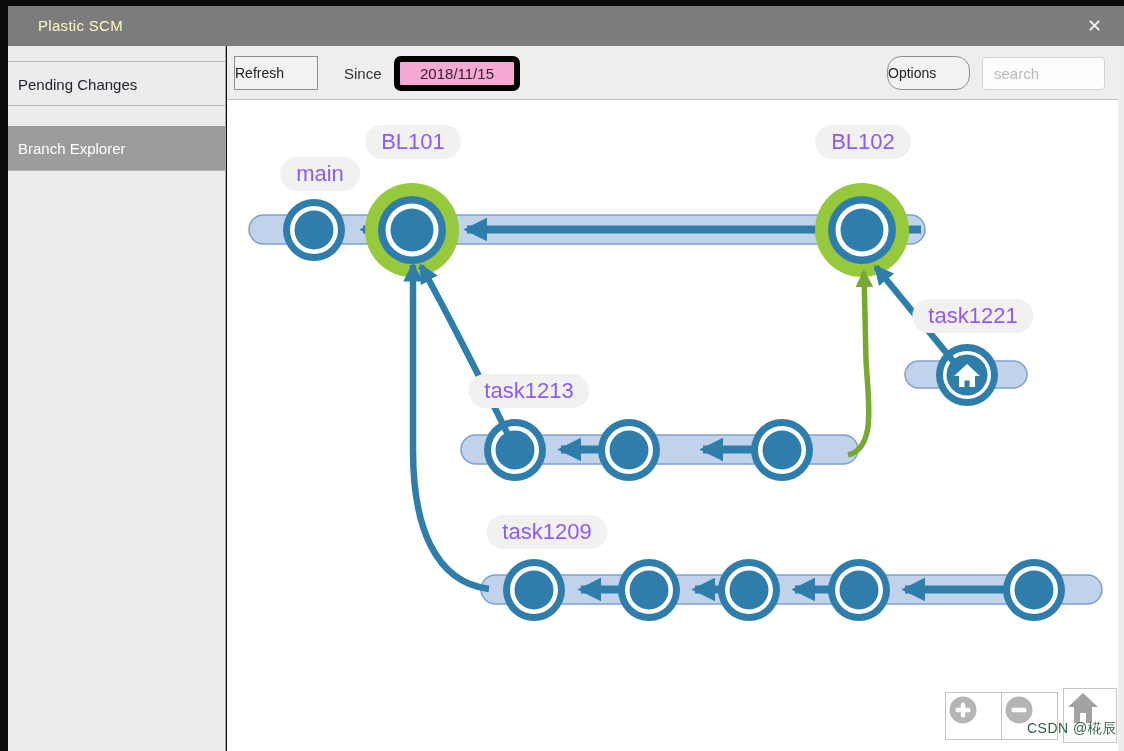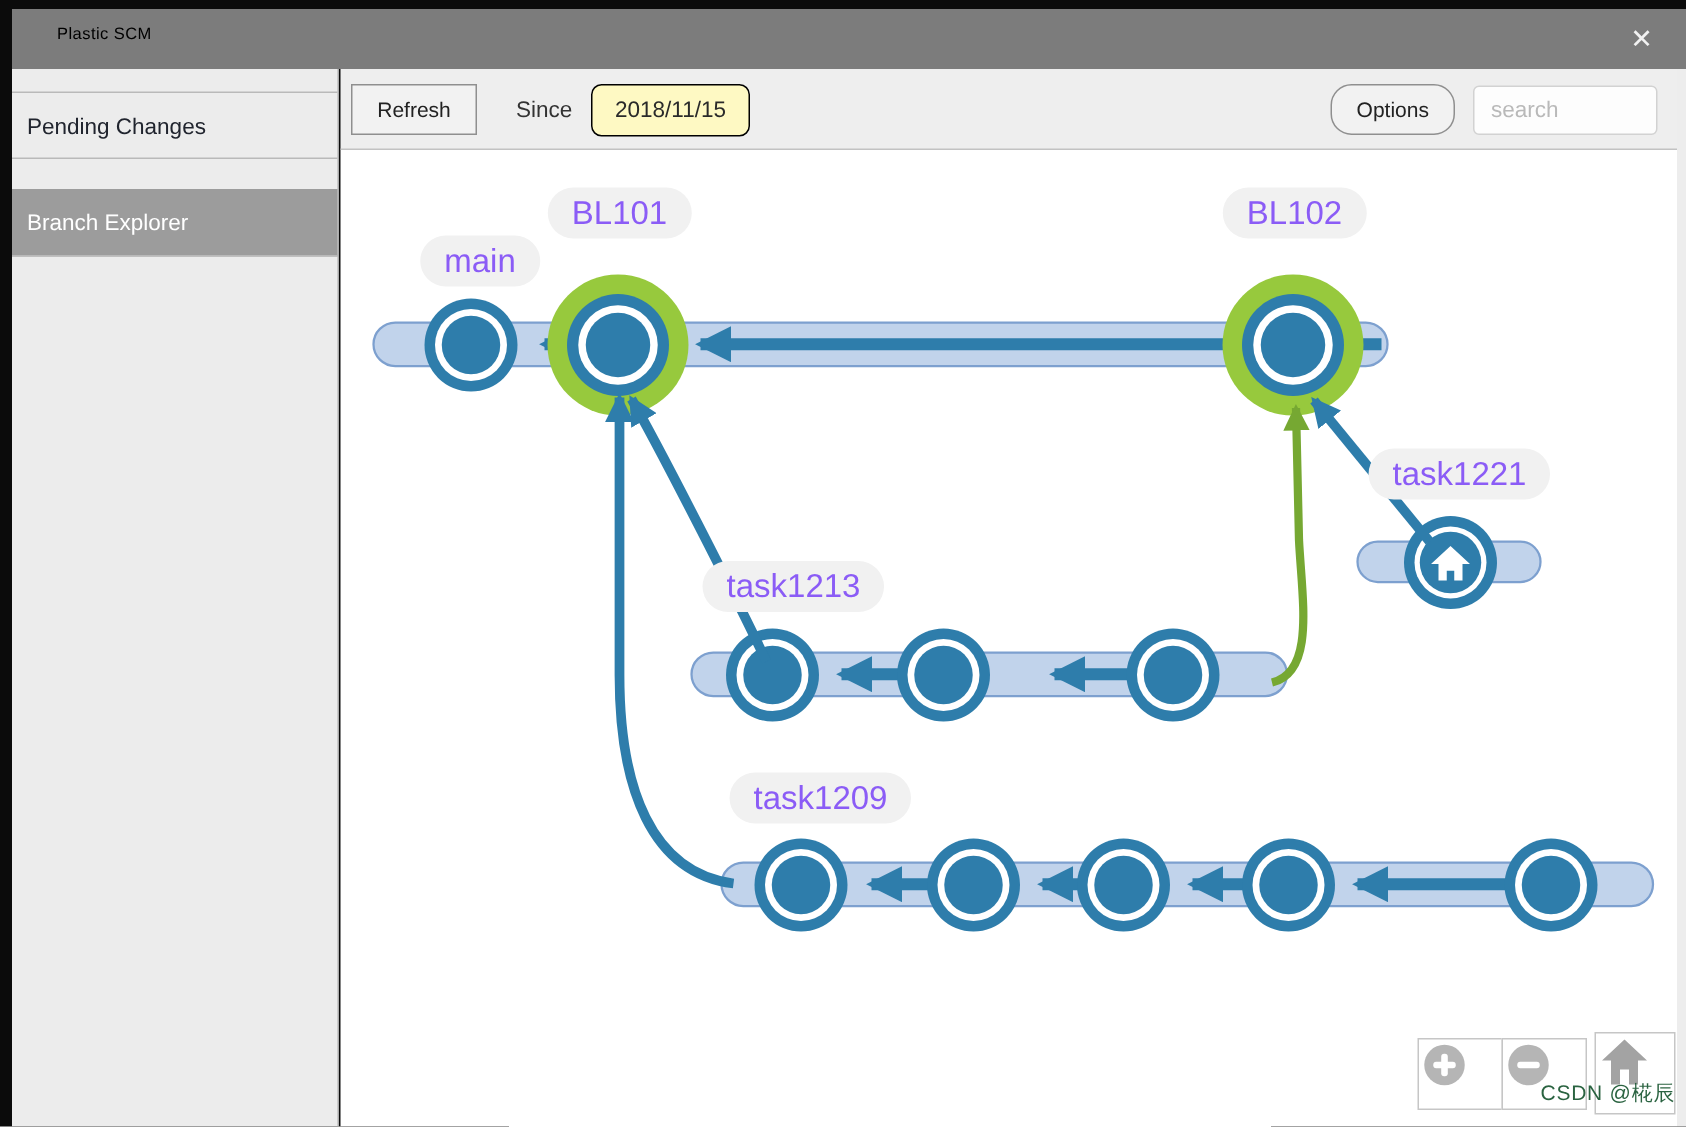--- a/index.html
+++ b/index.html
@@ -1,40 +1,40 @@
 <!DOCTYPE html>
 <html><head>
 <meta charset="utf-8">
 <style>
   * { margin:0; padding:0; box-sizing:border-box; }
   html,body { width:1124px; height:751px; overflow:hidden; }
   body { background:#0b0b0b; font-family:"Liberation Sans", sans-serif; position:relative; }
 
   
   .titlebar { position:absolute; left:8px; top:6px; right:0; height:40px; background:#7c7c7c; }
-  .titlebar .title { position:absolute; left:30px; top:11px; font-size:11px; color:#000000; letter-spacing:.3px; }
+  .titlebar .title { position:absolute; left:30px; top:11px; font-size:15px; color:#fef9c3; letter-spacing:.3px; }
   .titlebar .close { position:absolute; right:22px; top:9px; font-size:18px; color:#f2f2f2; cursor:pointer; }
 
   
   .sidebar { position:absolute; left:8px; top:46px; width:218px; bottom:0; background:#ececec; border-right:1px solid #ababab; padding-top:15px; }
   .side-item { height:45px; line-height:45px; padding-left:10px; font-size:15px; color:#20242e; border-bottom:1px solid #b9b9b9; cursor:pointer; }
   .side-item:first-child { border-top:1px solid #b9b9b9; }
   .side-item.selected { background:#9c9c9c; color:#fff;margin-top:20px; }
 
   
   .right-strip { position:absolute; right:0; top:46px; width:6px; bottom:0; background:#ededed; }
 
   
   .toolbar { position:absolute; left:227px; top:46px; right:6px; height:54px; background:#eeeeee; border-bottom:1px solid #c2c2c2; }
-  .tbtn { position:absolute; top:10px; height:34px; background:#f2f2f2; border:1px solid #8f8f8f; font-size:14px; color:#222; text-align:center; line-height:32px; cursor:pointer; }
+  .tbtn { position:absolute; top:10px; height:34px; background:#f2f2f2; border:1px solid #8f8f8f; font-size:14px; color:#222; text-align:left; line-height:32px; cursor:pointer; }
   .btn-refresh { left:7px; width:84px; }
   .btn-onlyrel { left:302px; width:144px; }
   .btn-options { right:148px; width:83px;border-radius:14px; }
   .since-label { position:absolute; left:117px; top:19px; font-size:15px; color:#333; }
-  .date-input { position:absolute; left:167px; top:10px; width:106px; height:35px; border:1px solid #000000; border-radius:7px; background:#fef9c3; text-align:center; font-size:15px; color:#2a2a2a; font-family:"Liberation Sans", sans-serif; }
+  .date-input { position:absolute; left:167px; top:10px; width:126px; height:35px; border:6px solid #000000; border-radius:7px; background:#f9a8d4; text-align:center; font-size:15px; color:#2a2a2a; font-family:"Liberation Sans", sans-serif; }
   .search-input { position:absolute; right:13px; top:11px; width:123px; height:33px; border:1px solid #d2d2d2; border-radius:4px; background:#fdfdfd; padding:12px 11px; font-size:15px; color:#444; font-family:"Liberation Sans", sans-serif; }
   .search-input::placeholder { color:#b9b9b9; }
 
   
   .canvas { position:absolute; left:227px; top:100px; right:6px; bottom:0; background:#fff; }
   .canvas svg { position:absolute; left:0; top:0; }
 
   .blabel { position:absolute; transform:translate(-50%,-50%); background:#f1f1f1; border-radius:17px; padding:4px 16px; font-size:22px; color:#8b5cf6; white-space:nowrap; cursor:pointer; }
 
   .zbtn { position:absolute; background:#fff; border:1px solid #c6c6c6; display:flex; align-items:center; justify-content:center; cursor:pointer; }

